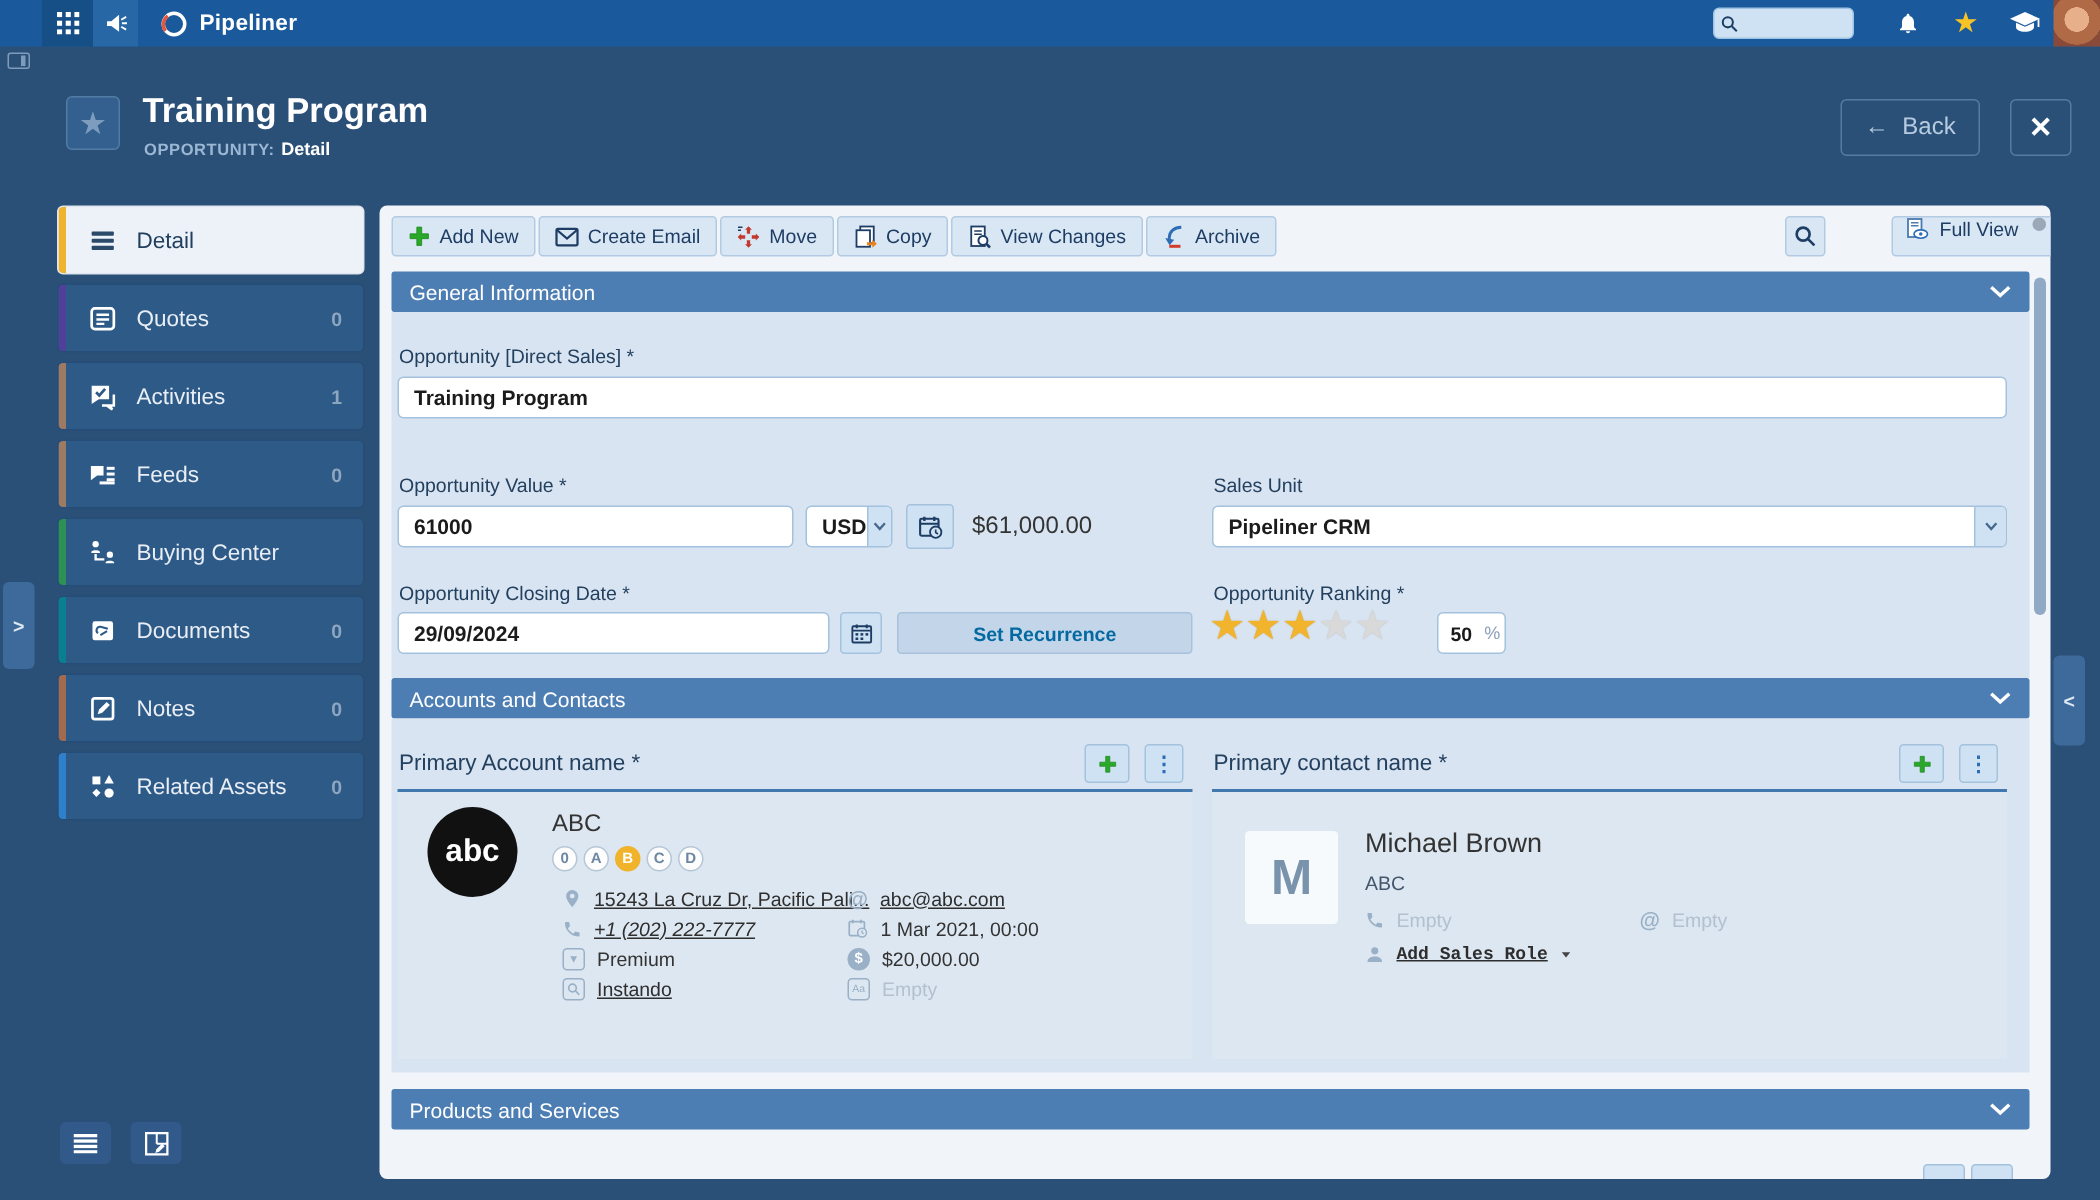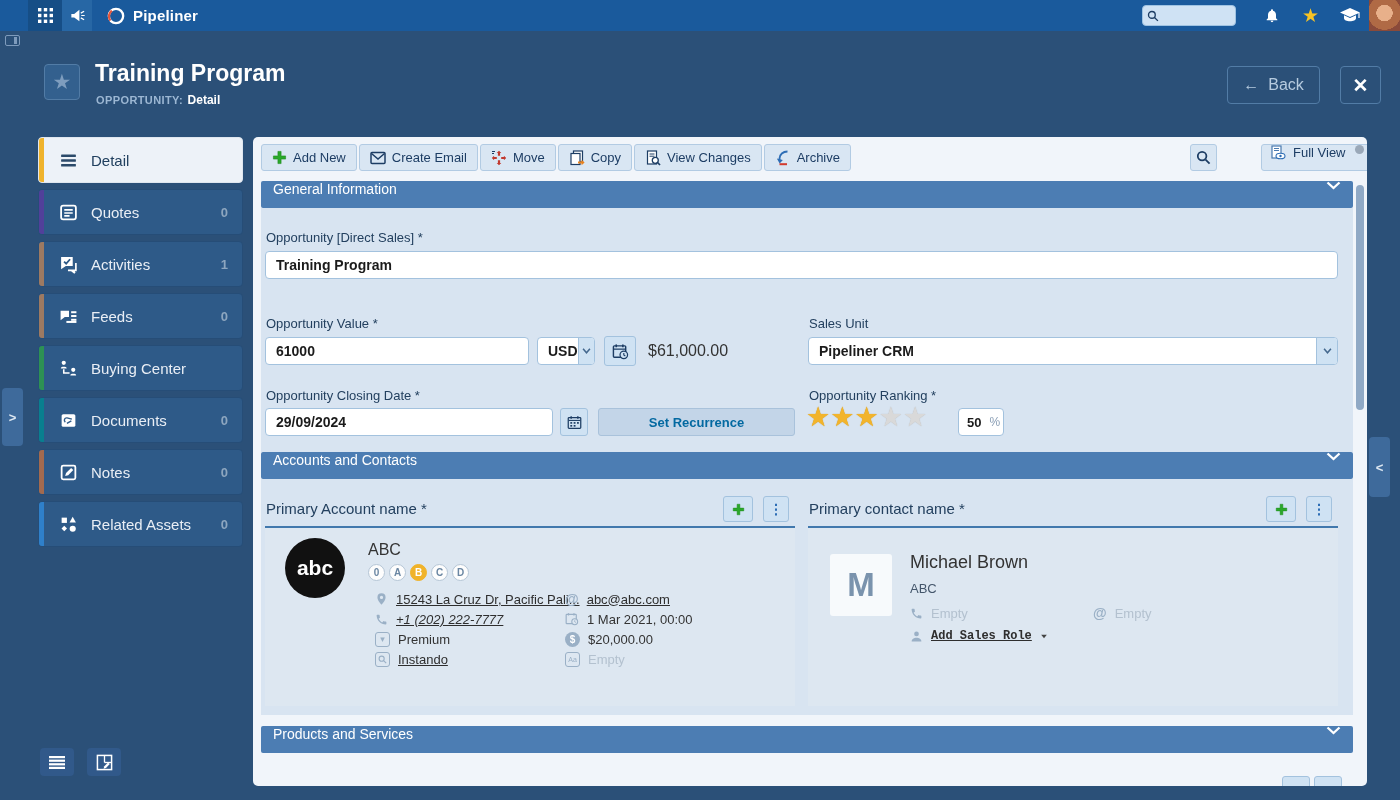--- a/index.html
+++ b/index.html
@@ -51,21 +51,21 @@
   .bb { width:34px; height:28px; background:#31598a; border-radius:4px; display:flex; align-items:center; justify-content:center; border:none; }
 
   
   .panel { position:absolute; left:253px; top:137px; width:1114px; height:649px; background:#f1f5fa; border-radius:5px; overflow:hidden; }
   .toolbar { position:absolute; left:8px; top:7px; height:27px; display:flex; gap:2px; }
   .tbtn { height:27px; background:#d9e6f3; border:1px solid #b2cbe3; border-radius:3px; display:flex; align-items:center; gap:6px; padding:0 10px; font-size:13px; color:#1d3d64; font-family:inherit; }
   .sq-btn { position:absolute; width:27px; height:27px; background:#d9e6f3; border:1px solid #b2cbe3; border-radius:3px; display:flex; align-items:center; justify-content:center; }
   .fullview { position:absolute; left:971px; top:7px; width:130px; height:27px; background:#d9e6f3; border:1px solid #b2cbe3; border-radius:3px; display:flex; align-items:flex-start; gap:7px; padding:0 8px; font-size:13px; color:#1d3d64;margin-left:37px; }
   .fv-dot { width:9px; height:9px; border-radius:50%; background:#9aa8b8; margin-left:auto; }
 
-  .sec-header { position:absolute; left:8px; width:1092px; height:27px; background:#4c7db3; border-radius:2px; color:#fff; font-size:14px; display:flex; padding:0 12px; }
+  .sec-header { position:absolute; left:8px; width:1092px; height:27px; background:#4c7db3; border-radius:2px; color:#fff; font-size:14px; display:flex; align-items:center; padding:0 12px; }
   .sec-chev { margin-left:auto; }
   .sec-body { position:absolute; left:8px; width:1092px; background:#d8e4f1; }
 
   .flabel { position:absolute; font-size:13px; color:#23405f; }
   .flabel-lg { font-size:15px; }
   .finput { position:absolute; background:#fff; border:1px solid #a3c2de; border-radius:4px; font-size:14px; font-weight:bold; color:#1b1b1b; padding:0 10px; font-family:inherit; outline:none; }
   .fsel { position:absolute; background:#fff; border:1px solid #a3c2de; border-radius:4px; display:flex; align-items:center; overflow:hidden; }
   .fsel .sel-txt { font-size:14px; font-weight:bold; color:#1b1b1b; padding-left:10px; }
   .sel-arrow { margin-left:auto; width:21px; align-self:stretch; background:#cfe2f3; border-left:1px solid #a3c2de; display:flex; align-items:center; justify-content:center; }
   .icon-btn { position:absolute; background:#cfe2f3; border:1px solid #a3c2de; border-radius:3px; display:flex; align-items:center; justify-content:center; }

